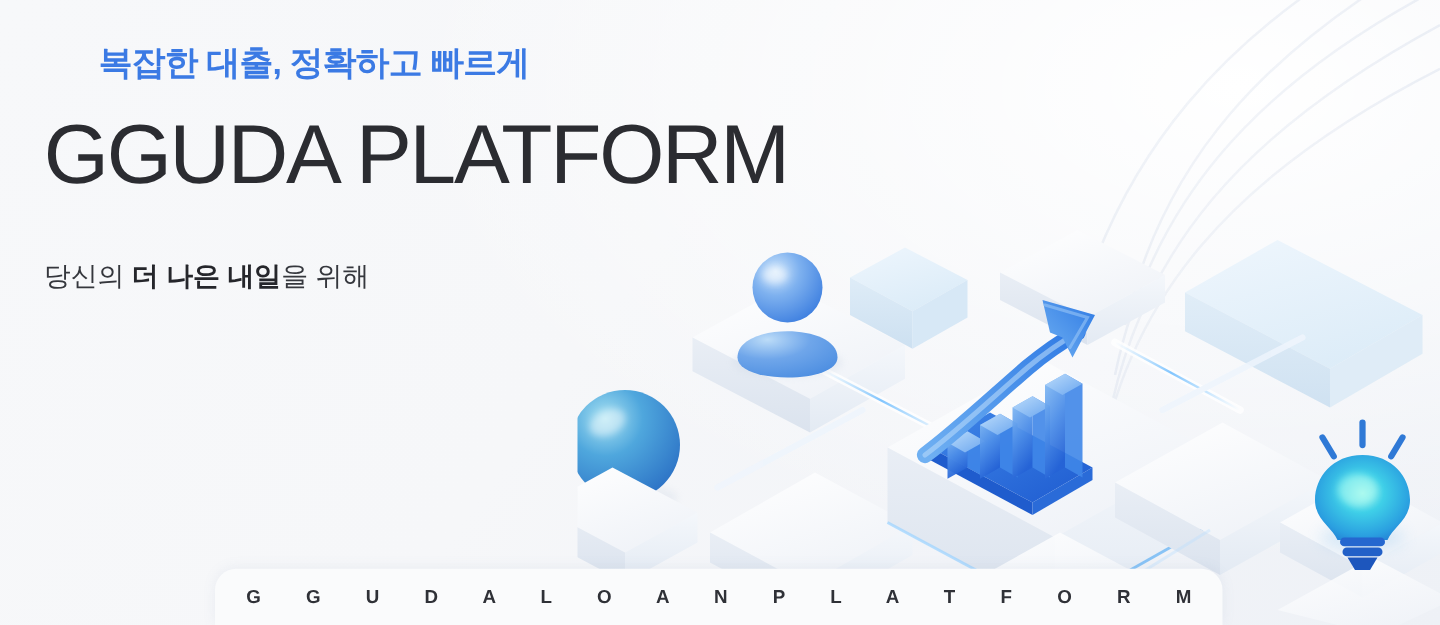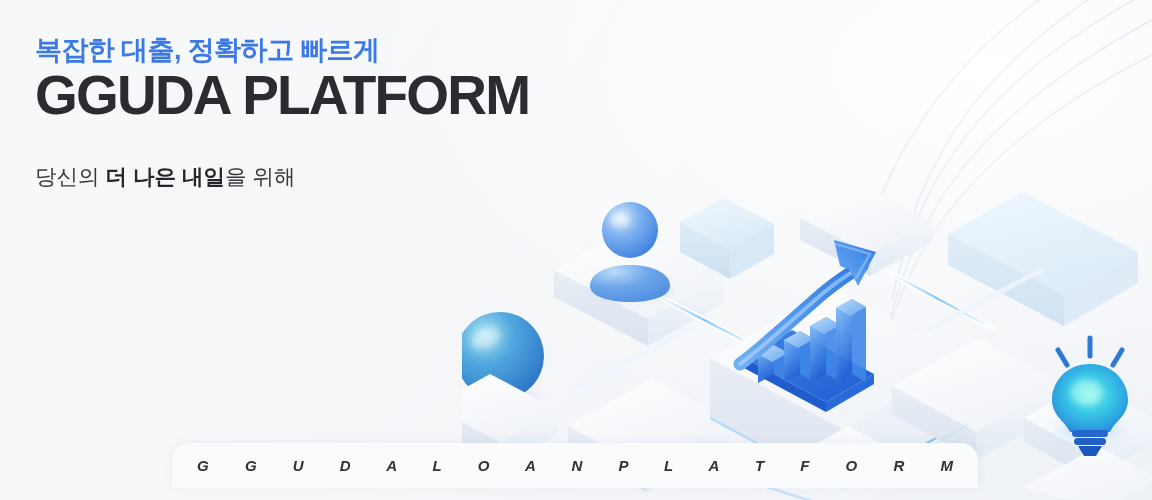--- a/index.html
+++ b/index.html
@@ -23,43 +23,43 @@
     position:absolute; inset:0;
     pointer-events:none;
     opacity:.85;
   }
 
   
   .copy { position:absolute; left:35px; top:34px; z-index:40; }
 
   .eyebrow {
     font-size:27px; font-weight:700; letter-spacing:-.6px;
-    color:#3b7ae4; line-height:1.25; white-space:nowrap;
+    color:#3b7ae4; line-height:1.25; white-space:nowrap;margin-left:44px;
   }
   .title {
-    font-size:55px; font-weight:700; letter-spacing:-1.8px;
+    margin-top:22px;
+    font-size:67px; font-weight:400; letter-spacing:-1.8px;
     color:#2b2c31; line-height:1; white-space:nowrap;
   }
   .sub {
-    margin-top:36px;
+    margin-top:46px;
     font-size:21.5px; line-height:37px;
     color:#35373d; font-weight:500; white-space:nowrap;
   }
   .sub b { font-weight:700; color:#25262b; }
 
   
   .bottom-bar {
-    position:absolute; left:172px; bottom:12px;
+    position:absolute; left:172px; bottom:0;
     width:806px; height:45px;
     background:#fafbfc;
     border-radius:17px 17px 0 0;
     z-index:60;
     display:flex; align-items:center; justify-content:center;
     box-shadow:0 -1px 10px rgba(120,140,175,.10);
-    font-style:italic;
   }
   .bottom-bar span {
     font-size:15px; font-weight:600;
     letter-spacing:16px; text-indent:16px;
     color:#2f3137;
     white-space:nowrap;
   }
 
   
   .scene {

